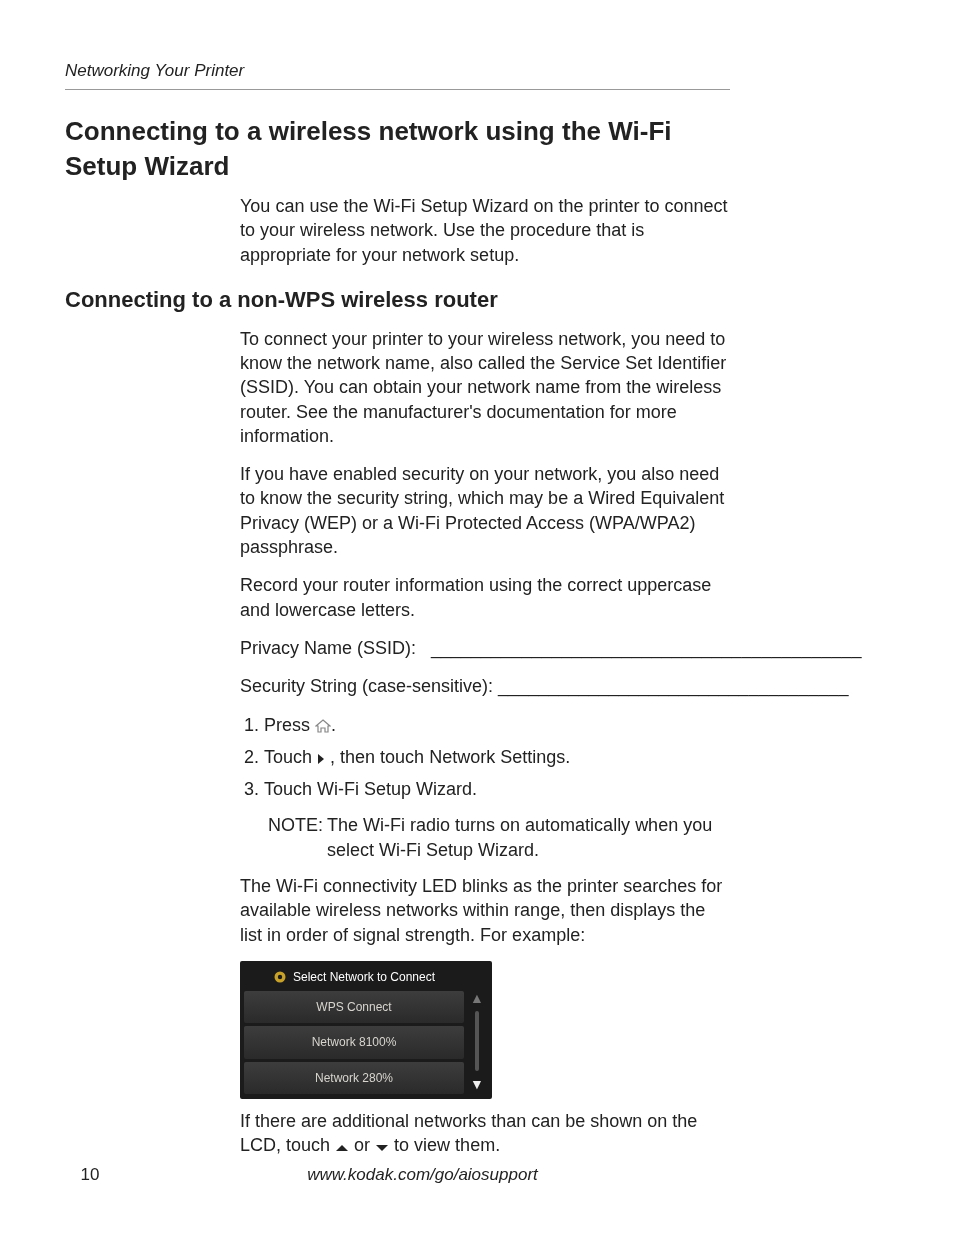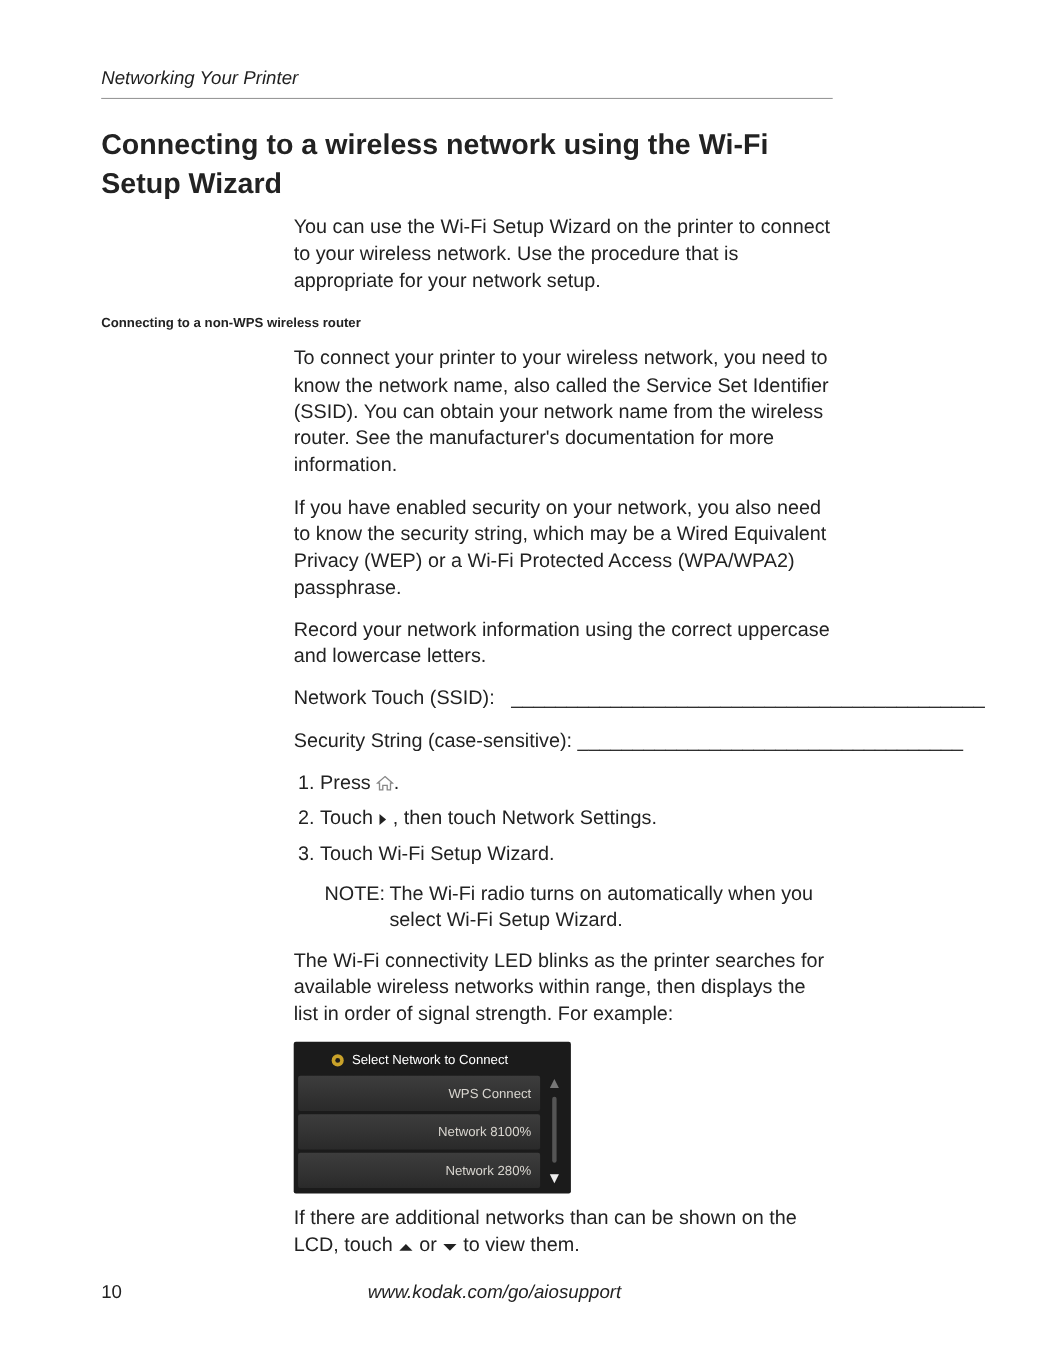--- a/index.html
+++ b/index.html
@@ -11,21 +11,20 @@
     color: #222;
   }
   .page {
     width: 795px;
     height: 1235px;
     box-sizing: border-box;
     padding: 60px 65px 40px 65px;
     position: relative;
     font-size: 18px;
     line-height: 1.35;
-    margin-left: 27px;
   }
   .running-head {
     font-style: italic;
     font-size: 17px;
     margin-bottom: 6px;
     color: #222;
   }
   .rule {
     border: none;
     border-top: 1px solid #999;
@@ -37,21 +36,21 @@
     margin: 14px 0 10px 0;
   }
   .body-indent {
     margin-left: 175px;
   }
   .body-indent p {
     margin: 0 0 14px 0;
   }
   .h2-sub {
     font-weight: 700;
-    font-size: 12px;
+    font-size: 22px;
     margin: 18px 0 12px 0;
   }
   .fill-line {
     white-space: nowrap;
   }
   ol.steps {
     margin: 6px 0 12px 0;
     padding-left: 24px;
   }
   ol.steps li {
@@ -90,21 +89,21 @@
     margin-right: 6px;
     display: inline-block;
   }
   .lcd-row {
     background: linear-gradient(#3d3d3d, #2a2a2a);
     color: #d8d5cf;
     font-size: 12px;
     padding: 8px 8px;
     margin-bottom: 3px;
     display: flex;
-    justify-content: flex-end;
+    justify-content: center;
     border-radius: 2px;
   }
   .lcd-side {
     width: 22px;
     display: flex;
     flex-direction: column;
     align-items: center;
     justify-content: space-between;
     padding: 26px 0 6px 2px;
   }
@@ -123,21 +122,21 @@
   .lcd-arrow.dim { color: #777; }
   .footer {
     position: absolute;
     bottom: 48px;
     left: 65px;
     right: 65px;
     display: flex;
     align-items: baseline;
     font-size: 17px;
   }
-  .footer .pn { width: 50px; }
+  .footer .pn { width: 50px; text-align: center; }
   .footer .url {
     flex: 1;
     text-align: center;
     font-style: italic;
   }
   .bold { font-weight: 400; }
 </style>
 </head>
 <body>
 
@@ -150,24 +149,24 @@
 
   <div class="body-indent">
     <p>You can use the Wi-Fi Setup Wizard on the printer to connect to your wireless network. Use the procedure that is appropriate for your network setup.</p>
   </div>
 
   <div class="h2-sub">Connecting to a non-WPS wireless router</div>
 
   <div class="body-indent">
     <p>To connect your printer to your wireless network, you need to know the network name, also called the Service Set Identifier (SSID). You can obtain your network name from the wireless router. See the manufacturer's documentation for more information.</p>
     <p>If you have enabled security on your network, you also need to know the security string, which may be a Wired Equivalent Privacy (WEP) or a Wi-Fi Protected Access (WPA/WPA2) passphrase.</p>
-    <p>Record your network information using the correct uppercase and lowercase letters.</p>
+    <p>Record your router information using the correct uppercase and lowercase letters.</p>
 
     <p class="fill-line">
-      <span>Network Touch (SSID):</span>&nbsp;&nbsp;
+      <span>Privacy Name (SSID):</span>&nbsp;&nbsp;
       <span>___________________________________________</span>
     </p>
     <p class="fill-line">
       <span>Security String (case-sensitive):</span>
       <span>___________________________________</span>
     </p>
 
     <ol class="steps">
       <li>
         <span>Press </span>

